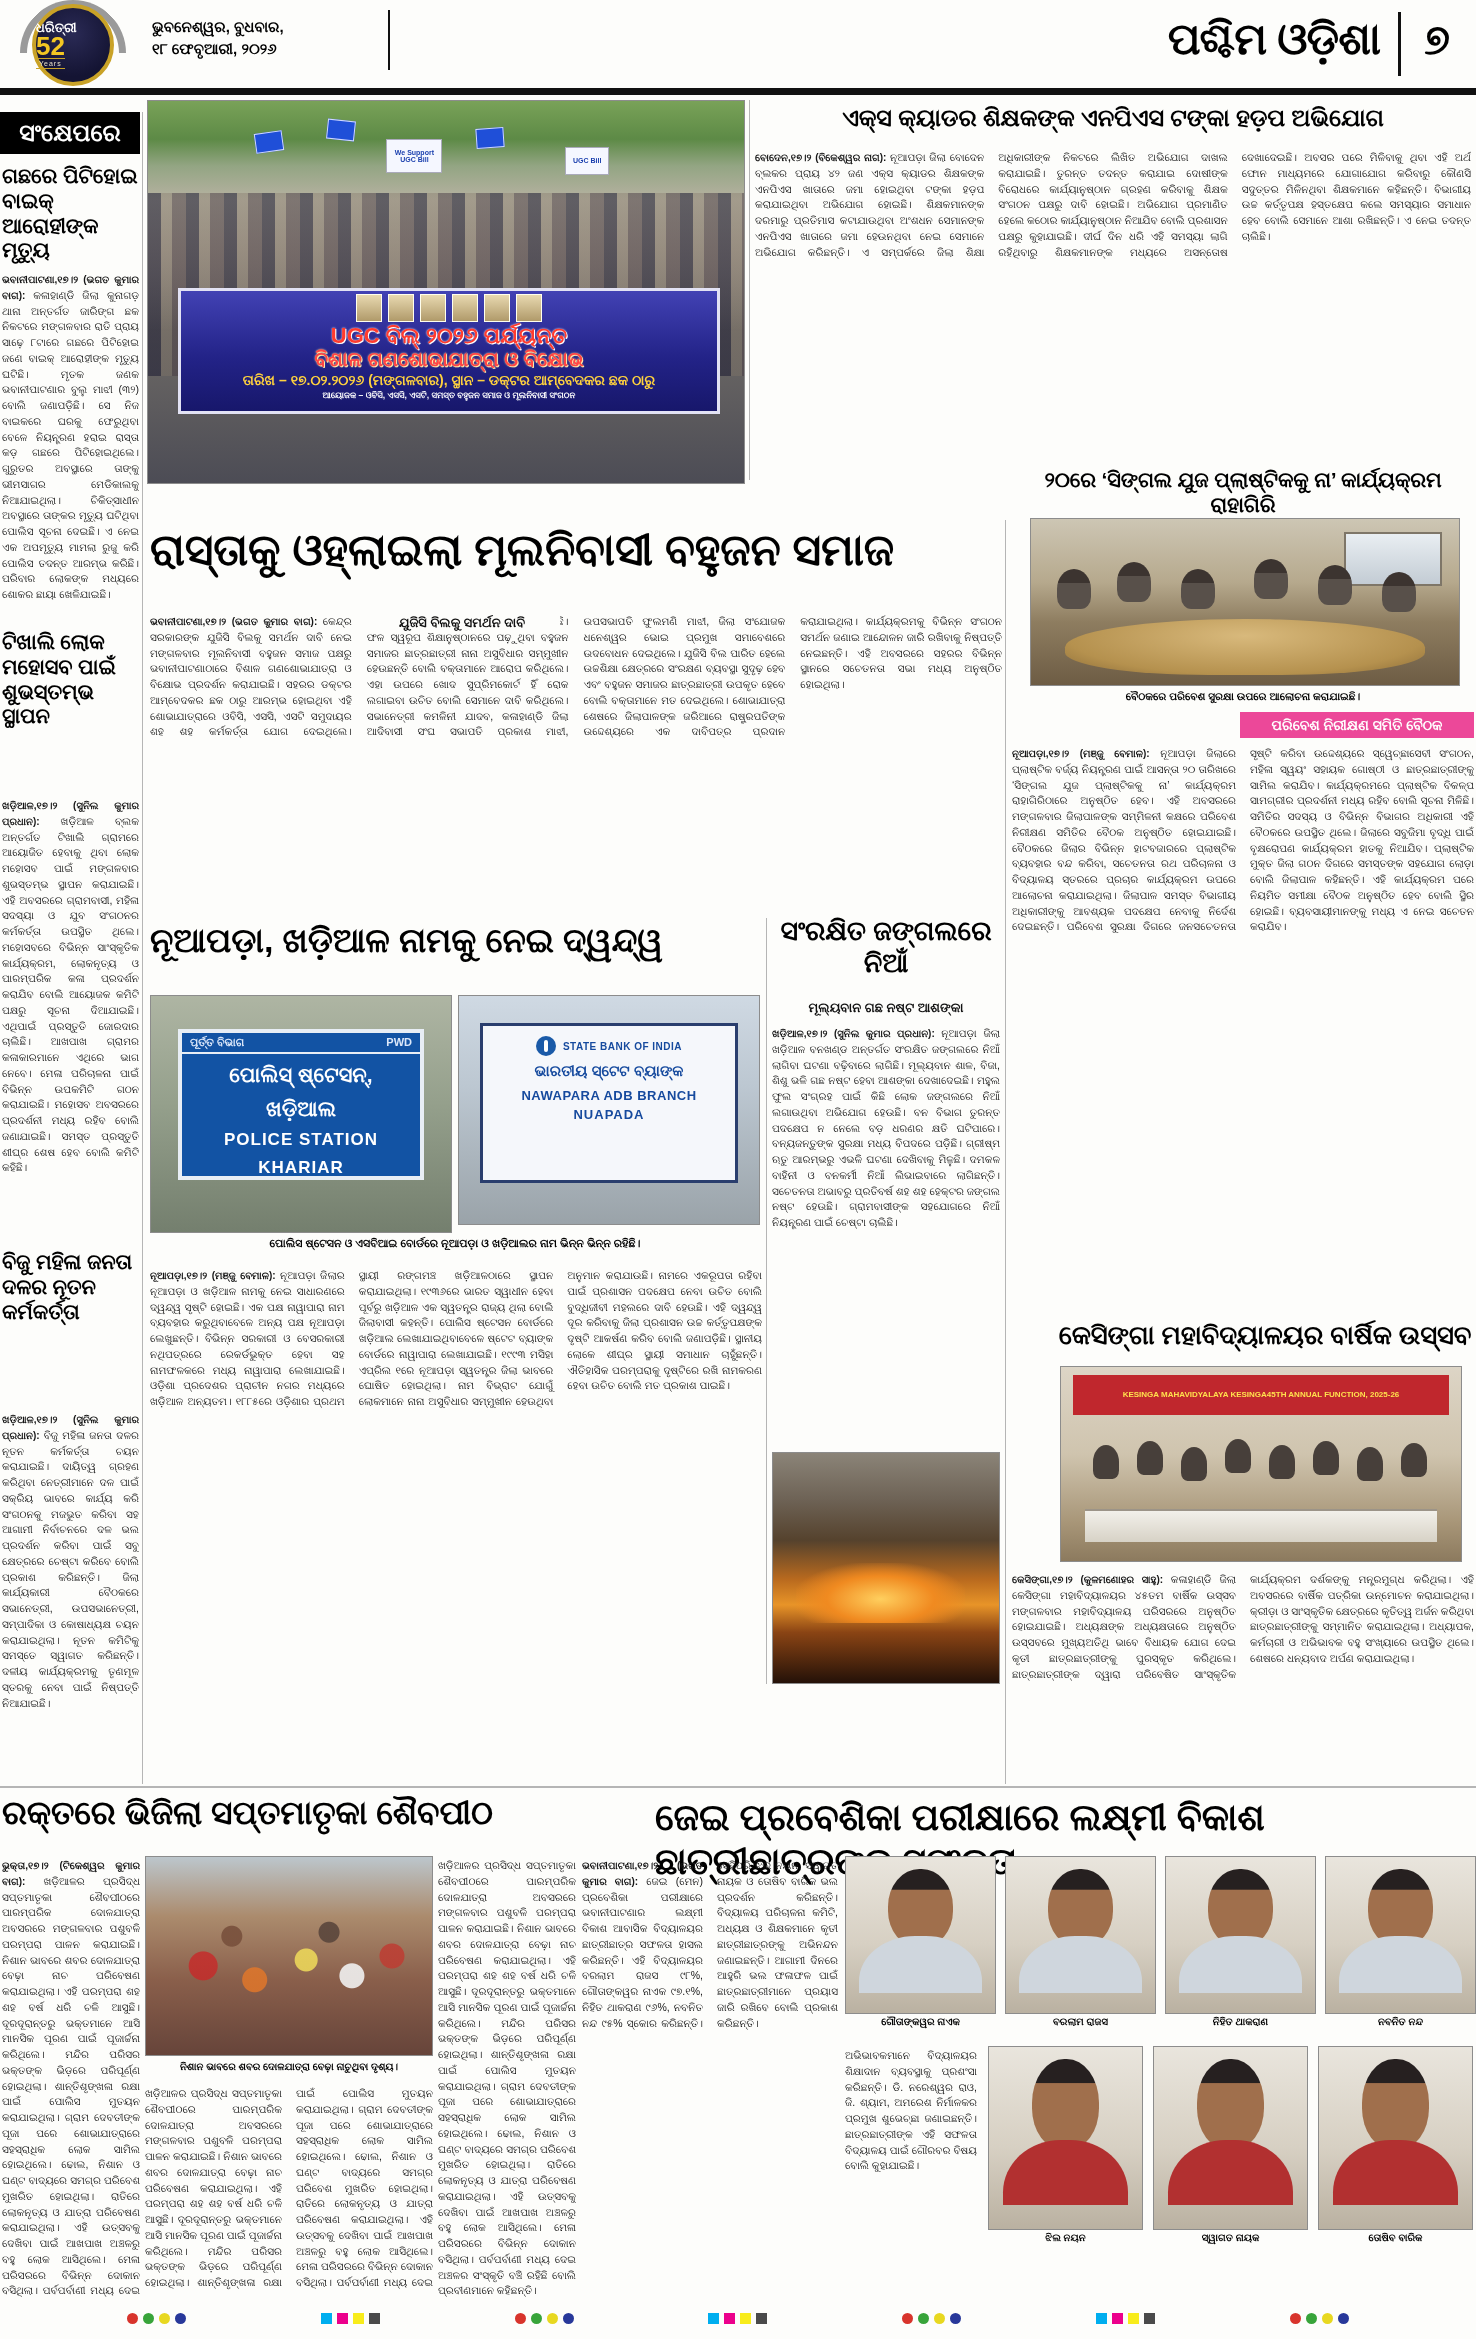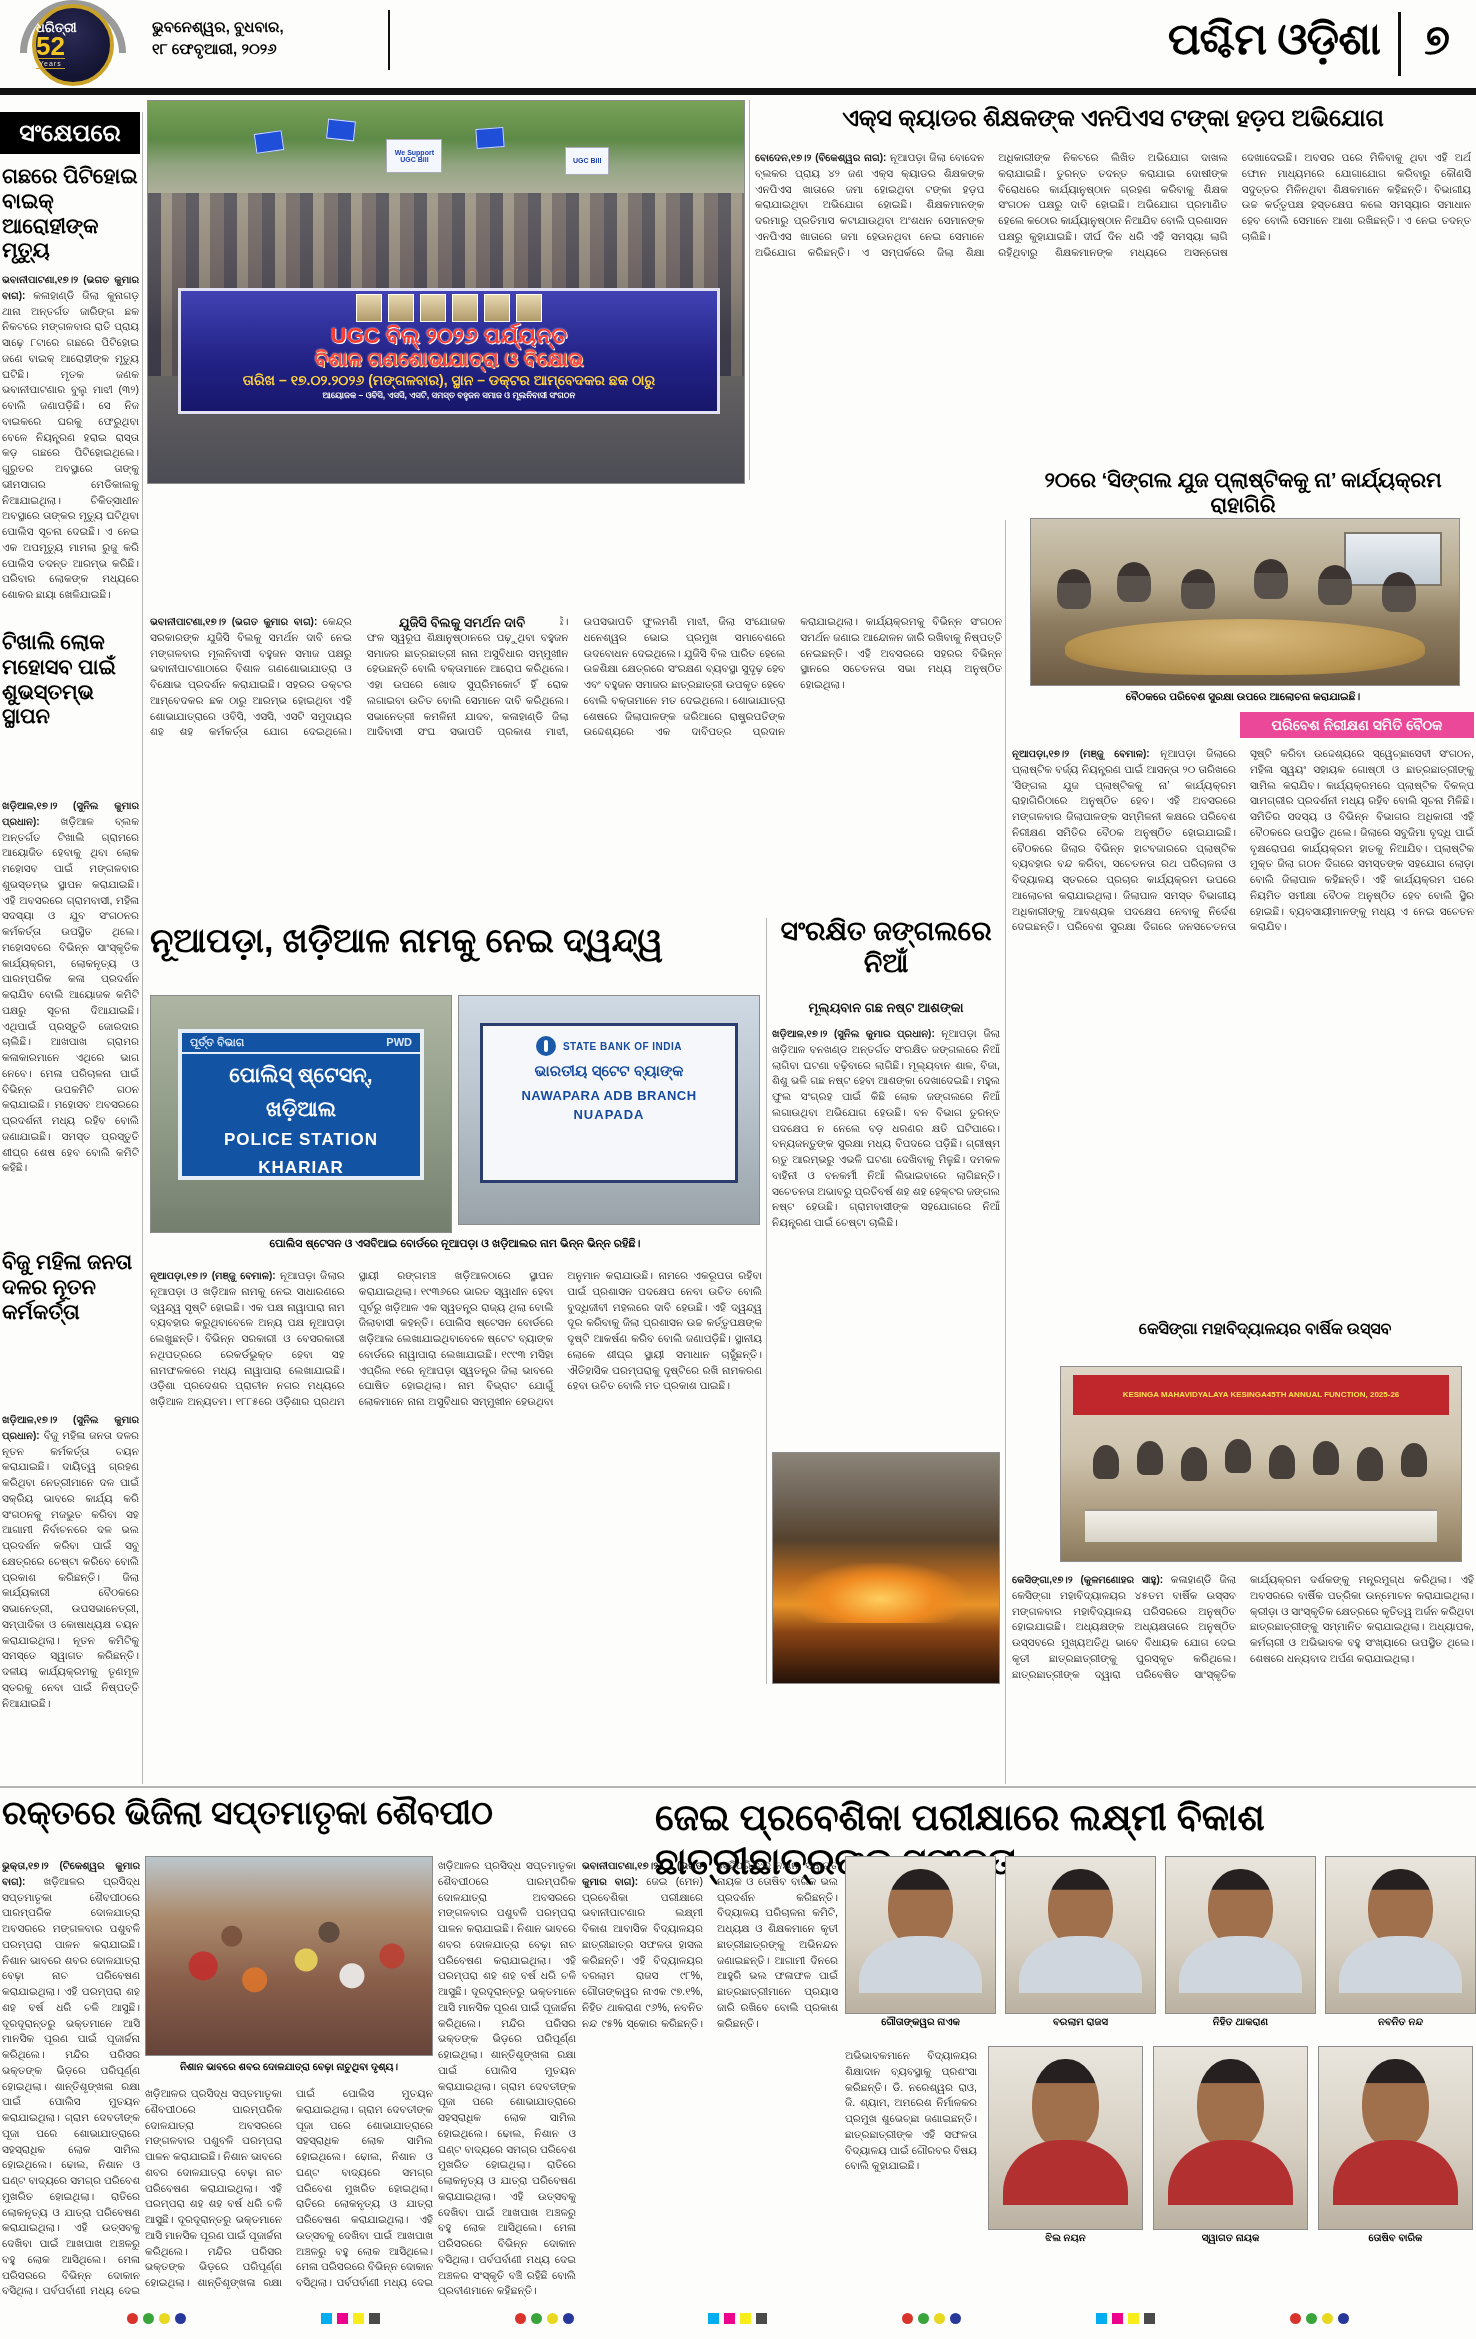--- a/index.html
+++ b/index.html
@@ -167,20 +167,21 @@
       <div class="p1-b1">UGC ବିଲ୍ ୨୦୨୬ ପର୍ଯ୍ୟନ୍ତ</div>
       <div class="p1-b2">ବିଶାଳ ଗଣଶୋଭାଯାତ୍ରା ଓ ବିକ୍ଷୋଭ</div>
       <div class="p1-b3">ତାରିଖ – ୧୭.୦୨.୨୦୨୬ (ମଙ୍ଗଳବାର), ସ୍ଥାନ – ଡକ୍ଟର ଆମ୍ବେଦକର ଛକ ଠାରୁ</div>
       <div class="p1-b4">ଆୟୋଜକ – ଓବିସି, ଏସସି, ଏସଟି, ସମସ୍ତ ବହୁଜନ ସମାଜ ଓ ମୂଲନିବାସୀ ସଂଗଠନ</div>
     </div>
   </div>
 
   <div class="abs headline center" style="left:755px;top:104px;width:716px;font-size:24px;">ଏକ୍ସ କ୍ୟାଡର ଶିକ୍ଷକଙ୍କ ଏନପିଏସ ଟଙ୍କା ହଡ଼ପ ଅଭିଯୋଗ</div>
   <div class="abs body-txt cols3" style="left:755px;top:150px;width:716px;height:322px;"><span class="byline">ବୋଦେନ,୧୭।୨ (ବିକେଶ୍ୱର ନାଗ): </span><span>ନୂଆପଡ଼ା ଜିଲା ବୋଦେନ ବ୍ଲକର ପ୍ରାୟ ୪୨ ଜଣ ଏକ୍ସ କ୍ୟାଡର ଶିକ୍ଷକଙ୍କ ଏନପିଏସ ଖାତାରେ ଜମା ହୋଇଥିବା ଟଙ୍କା ହଡ଼ପ କରାଯାଇଥିବା ଅଭିଯୋଗ ହୋଇଛି। ଶିକ୍ଷକମାନଙ୍କ ଦରମାରୁ ପ୍ରତିମାସ କଟାଯାଉଥିବା ଅଂଶଧନ ସେମାନଙ୍କ ଏନପିଏସ ଖାତାରେ ଜମା ହେଉନଥିବା ନେଇ ସେମାନେ ଅଭିଯୋଗ କରିଛନ୍ତି। ଏ ସମ୍ପର୍କରେ ଜିଲା ଶିକ୍ଷା ଅଧିକାରୀଙ୍କ ନିକଟରେ ଲିଖିତ ଅଭିଯୋଗ ଦାଖଲ କରାଯାଇଛି। ତୁରନ୍ତ ତଦନ୍ତ କରାଯାଇ ଦୋଷୀଙ୍କ ବିରୋଧରେ କାର୍ଯ୍ୟାନୁଷ୍ଠାନ ଗ୍ରହଣ କରିବାକୁ ଶିକ୍ଷକ ସଂଗଠନ ପକ୍ଷରୁ ଦାବି ହୋଇଛି। ଅଭିଯୋଗ ପ୍ରମାଣିତ ହେଲେ କଠୋର କାର୍ଯ୍ୟାନୁଷ୍ଠାନ ନିଆଯିବ ବୋଲି ପ୍ରଶାସନ ପକ୍ଷରୁ କୁହାଯାଇଛି। ଦୀର୍ଘ ଦିନ ଧରି ଏହି ସମସ୍ୟା ଲାଗି ରହିଥିବାରୁ ଶିକ୍ଷକମାନଙ୍କ ମଧ୍ୟରେ ଅସନ୍ତୋଷ ଦେଖାଦେଇଛି। ଅବସର ପରେ ମିଳିବାକୁ ଥିବା ଏହି ଅର୍ଥ ଫୋନ ମାଧ୍ୟମରେ ଯୋଗାଯୋଗ କରିବାରୁ କୌଣସି ସଦୁତ୍ତର ମିଳିନଥିବା ଶିକ୍ଷକମାନେ କହିଛନ୍ତି। ବିଭାଗୀୟ ଉଚ୍ଚ କର୍ତ୍ତୃପକ୍ଷ ହସ୍ତକ୍ଷେପ କଲେ ସମସ୍ୟାର ସମାଧାନ ହେବ ବୋଲି ସେମାନେ ଆଶା ରଖିଛନ୍ତି। ଏ ନେଇ ତଦନ୍ତ ଚାଲିଛି।</span></div>
 
+  <div class="abs headline" style="left:150px;top:524px;width:852px;font-size:44px;">ରାସ୍ତାକୁ ଓହ୍ଲାଇଲା ମୂଲନିବାସୀ ବହୁଜନ ସମାଜ</div>
   <div class="abs body-txt cols4" style="left:150px;top:614px;width:852px;height:296px;"><span class="byline">ଭବାନୀପାଟଣା,୧୭।୨ (ଭଗତ କୁମାର ବାଗ): </span><span>କେନ୍ଦ୍ର ସରକାରଙ୍କ ଯୁଜିସି ବିଲକୁ ସମର୍ଥନ ଦାବି ନେଇ ମଙ୍ଗଳବାର ମୂଲନିବାସୀ ବହୁଜନ ସମାଜ ପକ୍ଷରୁ ଭବାନୀପାଟଣାଠାରେ ବିଶାଳ ଗଣଶୋଭାଯାତ୍ରା ଓ ବିକ୍ଷୋଭ ପ୍ରଦର୍ଶନ କରାଯାଇଛି। ସହରର ଡକ୍ଟର ଆମ୍ବେଦକର ଛକ ଠାରୁ ଆରମ୍ଭ ହୋଇଥିବା ଏହି ଶୋଭାଯାତ୍ରାରେ ଓବିସି, ଏସସି, ଏସଟି ସମୁଦାୟର ଶହ ଶହ କର୍ମକର୍ତ୍ତା ଯୋଗ ଦେଇଥିଲେ। ଶିକ୍ଷାନୁଷ୍ଠାନରେ ଜାତିଗତ ଭେଦଭାବ ଆଜି ବି ରହିଛି। ଫଳ ସ୍ୱରୂପ ଶିକ୍ଷାନୁଷ୍ଠାନରେ ପଢ଼ୁଥିବା ବହୁଜନ ସମାଜର ଛାତ୍ରଛାତ୍ରୀ ନାନା ଅସୁବିଧାର ସମ୍ମୁଖୀନ ହେଉଛନ୍ତି ବୋଲି ବକ୍ତାମାନେ ଆରୋପ କରିଥିଲେ। ଏହା ଉପରେ ଖୋଦ ସୁପ୍ରିମକୋର୍ଟ ହିଁ ରୋକ ଲଗାଇବା ଉଚିତ ବୋଲି ସେମାନେ ଦାବି କରିଥିଲେ। ସଭାନେତ୍ରୀ କମଳିନୀ ଯାଦବ, କଳାହାଣ୍ଡି ଜିଲା ଆଦିବାସୀ ସଂଘ ସଭାପତି ପ୍ରକାଶ ମାଝୀ, ଉପସଭାପତି ଫୁଲମଣି ମାଝୀ, ଜିଲା ସଂଯୋଜକ ଧନେଶ୍ୱର ଭୋଇ ପ୍ରମୁଖ ସମାବେଶରେ ଉଦବୋଧନ ଦେଇଥିଲେ। ଯୁଜିସି ବିଲ ପାରିତ ହେଲେ ଉଚ୍ଚଶିକ୍ଷା କ୍ଷେତ୍ରରେ ସଂରକ୍ଷଣ ବ୍ୟବସ୍ଥା ସୁଦୃଢ଼ ହେବ ଏବଂ ବହୁଜନ ସମାଜର ଛାତ୍ରଛାତ୍ରୀ ଉପକୃତ ହେବେ ବୋଲି ବକ୍ତାମାନେ ମତ ଦେଇଥିଲେ। ଶୋଭାଯାତ୍ରା ଶେଷରେ ଜିଲାପାଳଙ୍କ ଜରିଆରେ ରାଷ୍ଟ୍ରପତିଙ୍କ ଉଦ୍ଦେଶ୍ୟରେ ଏକ ଦାବିପତ୍ର ପ୍ରଦାନ କରାଯାଇଥିଲା। କାର୍ଯ୍ୟକ୍ରମକୁ ବିଭିନ୍ନ ସଂଗଠନ ସମର୍ଥନ ଜଣାଇ ଆନ୍ଦୋଳନ ଜାରି ରଖିବାକୁ ନିଷ୍ପତ୍ତି ନେଇଛନ୍ତି। ଏହି ଅବସରରେ ସହରର ବିଭିନ୍ନ ସ୍ଥାନରେ ସଚେତନତା ସଭା ମଧ୍ୟ ଅନୁଷ୍ଠିତ ହୋଇଥିଲା।</span></div>
   <div class="abs center" style="left:364px;top:614px;width:196px;font-size:13px;font-weight:bold;background:#fdfdfb;padding:1px 0 2px;">ଯୁଜିସି ବିଲକୁ ସମର୍ଥନ ଦାବି</div>
 
   <div class="abs headline center" style="left:1012px;top:468px;width:462px;font-size:21px;">୨୦ରେ ‘ସିଙ୍ଗଲ ଯୁଜ ପ୍ଲାଷ୍ଟିକକୁ ନା’ କାର୍ଯ୍ୟକ୍ରମ ରାହାଗିରି</div>
   <div class="photo" style="left:1030px;top:518px;width:430px;height:168px;">
     <div class="p2-base"></div>
     <div class="p2-window"></div>
     <div class="p2-table"></div>
     <div class="p2-person" style="left:6%;top:30%;"></div>
     <div class="p2-person" style="left:20%;top:26%;"></div>
@@ -225,21 +226,21 @@
   <div class="abs body-txt cols3" style="left:150px;top:1268px;width:612px;height:514px;"><span class="byline">ନୂଆପଡ଼ା,୧୭।୨ (ମଞ୍ଜୁ ବେମାଳ): </span><span>ନୂଆପଡ଼ା ଜିଲାର ନୂଆପଡ଼ା ଓ ଖଡ଼ିଆଳ ନାମକୁ ନେଇ ସାଧାରଣରେ ଦ୍ୱନ୍ଦ୍ୱ ସୃଷ୍ଟି ହୋଇଛି। ଏକ ପକ୍ଷ ନାୱାପାରା ନାମ ବ୍ୟବହାର କରୁଥିବାବେଳେ ଅନ୍ୟ ପକ୍ଷ ନୂଆପଡ଼ା ଲେଖୁଛନ୍ତି। ବିଭିନ୍ନ ସରକାରୀ ଓ ବେସରକାରୀ ନଥିପତ୍ରରେ ରେକର୍ଡଭୁକ୍ତ ହେବା ସହ ନାମଫଳକରେ ମଧ୍ୟ ନାୱାପାରା ଲେଖାଯାଇଛି। ଓଡ଼ିଶା ପ୍ରଦେଶର ପ୍ରାଚୀନ ନଗର ମଧ୍ୟରେ ଖଡ଼ିଆଳ ଅନ୍ୟତମ। ୧୮୮୫ରେ ଓଡ଼ିଶାର ପ୍ରଥମ ସ୍ଥାୟୀ ରଙ୍ଗମଞ୍ଚ ଖଡ଼ିଆଳଠାରେ ସ୍ଥାପନ କରାଯାଇଥିଲା। ୧୯୩୬ରେ ଭାରତ ସ୍ୱାଧୀନ ହେବା ପୂର୍ବରୁ ଖଡ଼ିଆଳ ଏକ ସ୍ୱତନ୍ତ୍ର ରାଜ୍ୟ ଥିଲା ବୋଲି ଜିଲାବାସୀ କହନ୍ତି। ପୋଲିସ ଷ୍ଟେସନ ବୋର୍ଡରେ ଖଡ଼ିଆଲ ଲେଖାଯାଇଥିବାବେଳେ ଷ୍ଟେଟ ବ୍ୟାଙ୍କ ବୋର୍ଡରେ ନାୱାପାରା ଲେଖାଯାଇଛି। ୧୯୯୩ ମସିହା ଏପ୍ରିଲ ୧ରେ ନୂଆପଡ଼ା ସ୍ୱତନ୍ତ୍ର ଜିଲା ଭାବରେ ଘୋଷିତ ହୋଇଥିଲା। ନାମ ବିଭ୍ରାଟ ଯୋଗୁଁ ଲୋକମାନେ ନାନା ଅସୁବିଧାର ସମ୍ମୁଖୀନ ହେଉଥିବା ଅନୁମାନ କରାଯାଉଛି। ନାମରେ ଏକରୂପତା ରହିବା ପାଇଁ ପ୍ରଶାସନ ପଦକ୍ଷେପ ନେବା ଉଚିତ ବୋଲି ବୁଦ୍ଧିଜୀବୀ ମହଲରେ ଦାବି ହେଉଛି। ଏହି ଦ୍ୱନ୍ଦ୍ୱ ଦୂର କରିବାକୁ ଜିଲା ପ୍ରଶାସନ ଉଚ୍ଚ କର୍ତ୍ତୃପକ୍ଷଙ୍କ ଦୃଷ୍ଟି ଆକର୍ଷଣ କରିବ ବୋଲି ଜଣାପଡ଼ିଛି। ସ୍ଥାନୀୟ ଲୋକେ ଶୀଘ୍ର ସ୍ଥାୟୀ ସମାଧାନ ଚାହୁଁଛନ୍ତି। ଐତିହାସିକ ପରମ୍ପରାକୁ ଦୃଷ୍ଟିରେ ରଖି ନାମକରଣ ହେବା ଉଚିତ ବୋଲି ମତ ପ୍ରକାଶ ପାଇଛି।</span></div>
 
   <div class="abs headline center" style="left:772px;top:916px;width:228px;font-size:27px;">ସଂରକ୍ଷିତ ଜଙ୍ଗଲରେ ନିଆଁ</div>
   <div class="abs center" style="left:772px;top:1000px;width:228px;font-size:13px;font-weight:bold;">ମୂଲ୍ୟବାନ ଗଛ ନଷ୍ଟ ଆଶଙ୍କା</div>
   <div class="abs body-txt" style="left:772px;top:1026px;width:228px;height:420px;"><span class="byline">ଖଡ଼ିଆଳ,୧୭।୨ (ସୁନିଲ କୁମାର ପ୍ରଧାନ): </span><span>ନୂଆପଡ଼ା ଜିଲା ଖଡ଼ିଆଳ ବନଖଣ୍ଡ ଅନ୍ତର୍ଗତ ସଂରକ୍ଷିତ ଜଙ୍ଗଲରେ ନିଆଁ ଲାଗିବା ଘଟଣା ବଢ଼ିବାରେ ଲାଗିଛି। ମୂଲ୍ୟବାନ ଶାଳ, ବିଜା, ଶିଶୁ ଭଳି ଗଛ ନଷ୍ଟ ହେବା ଆଶଙ୍କା ଦେଖାଦେଇଛି। ମହୁଲ ଫୁଲ ସଂଗ୍ରହ ପାଇଁ କିଛି ଲୋକ ଜଙ୍ଗଲରେ ନିଆଁ ଲଗାଉଥିବା ଅଭିଯୋଗ ହେଉଛି। ବନ ବିଭାଗ ତୁରନ୍ତ ପଦକ୍ଷେପ ନ ନେଲେ ବଡ଼ ଧରଣର କ୍ଷତି ଘଟିପାରେ। ବନ୍ୟଜନ୍ତୁଙ୍କ ସୁରକ୍ଷା ମଧ୍ୟ ବିପଦରେ ପଡ଼ିଛି। ଗ୍ରୀଷ୍ମ ଋତୁ ଆରମ୍ଭରୁ ଏଭଳି ଘଟଣା ଦେଖିବାକୁ ମିଳୁଛି। ଦମକଳ ବାହିନୀ ଓ ବନକର୍ମୀ ନିଆଁ ଲିଭାଇବାରେ ଲାଗିଛନ୍ତି। ସଚେତନତା ଅଭାବରୁ ପ୍ରତିବର୍ଷ ଶହ ଶହ ହେକ୍ଟର ଜଙ୍ଗଲ ନଷ୍ଟ ହେଉଛି। ଗ୍ରାମବାସୀଙ୍କ ସହଯୋଗରେ ନିଆଁ ନିୟନ୍ତ୍ରଣ ପାଇଁ ଚେଷ୍ଟା ଚାଲିଛି।</span></div>
   <div class="photo" style="left:772px;top:1452px;width:228px;height:232px;">
     <div class="fire-bg"></div>
     <div class="fire-glow"></div>
   </div>
 
-  <div class="abs headline center" style="left:1055px;top:1320px;width:420px;font-size:16px;text-align:center;">କେସିଙ୍ଗା ମହାବିଦ୍ୟାଳୟର ବାର୍ଷିକ ଉସ୍ସବ</div>
+  <div class="abs headline center" style="left:1055px;top:1320px;width:420px;font-size:26px;text-align:center;">କେସିଙ୍ଗା ମହାବିଦ୍ୟାଳୟର ବାର୍ଷିକ ଉସ୍ସବ</div>
   <div class="photo" style="left:1060px;top:1366px;width:402px;height:196px;">
     <div class="kes-bg"></div>
     <div class="kes-banner">
       <div>KESINGA MAHAVIDYALAYA KESINGA</div>
       <div>45TH ANNUAL FUNCTION, 2025-26</div>
     </div>
     <div class="kes-person" style="left:8%;top:40%;"></div>
     <div class="kes-person" style="left:19%;top:38%;"></div>
     <div class="kes-person" style="left:30%;top:41%;"></div>
     <div class="kes-person" style="left:41%;top:37%;"></div>

